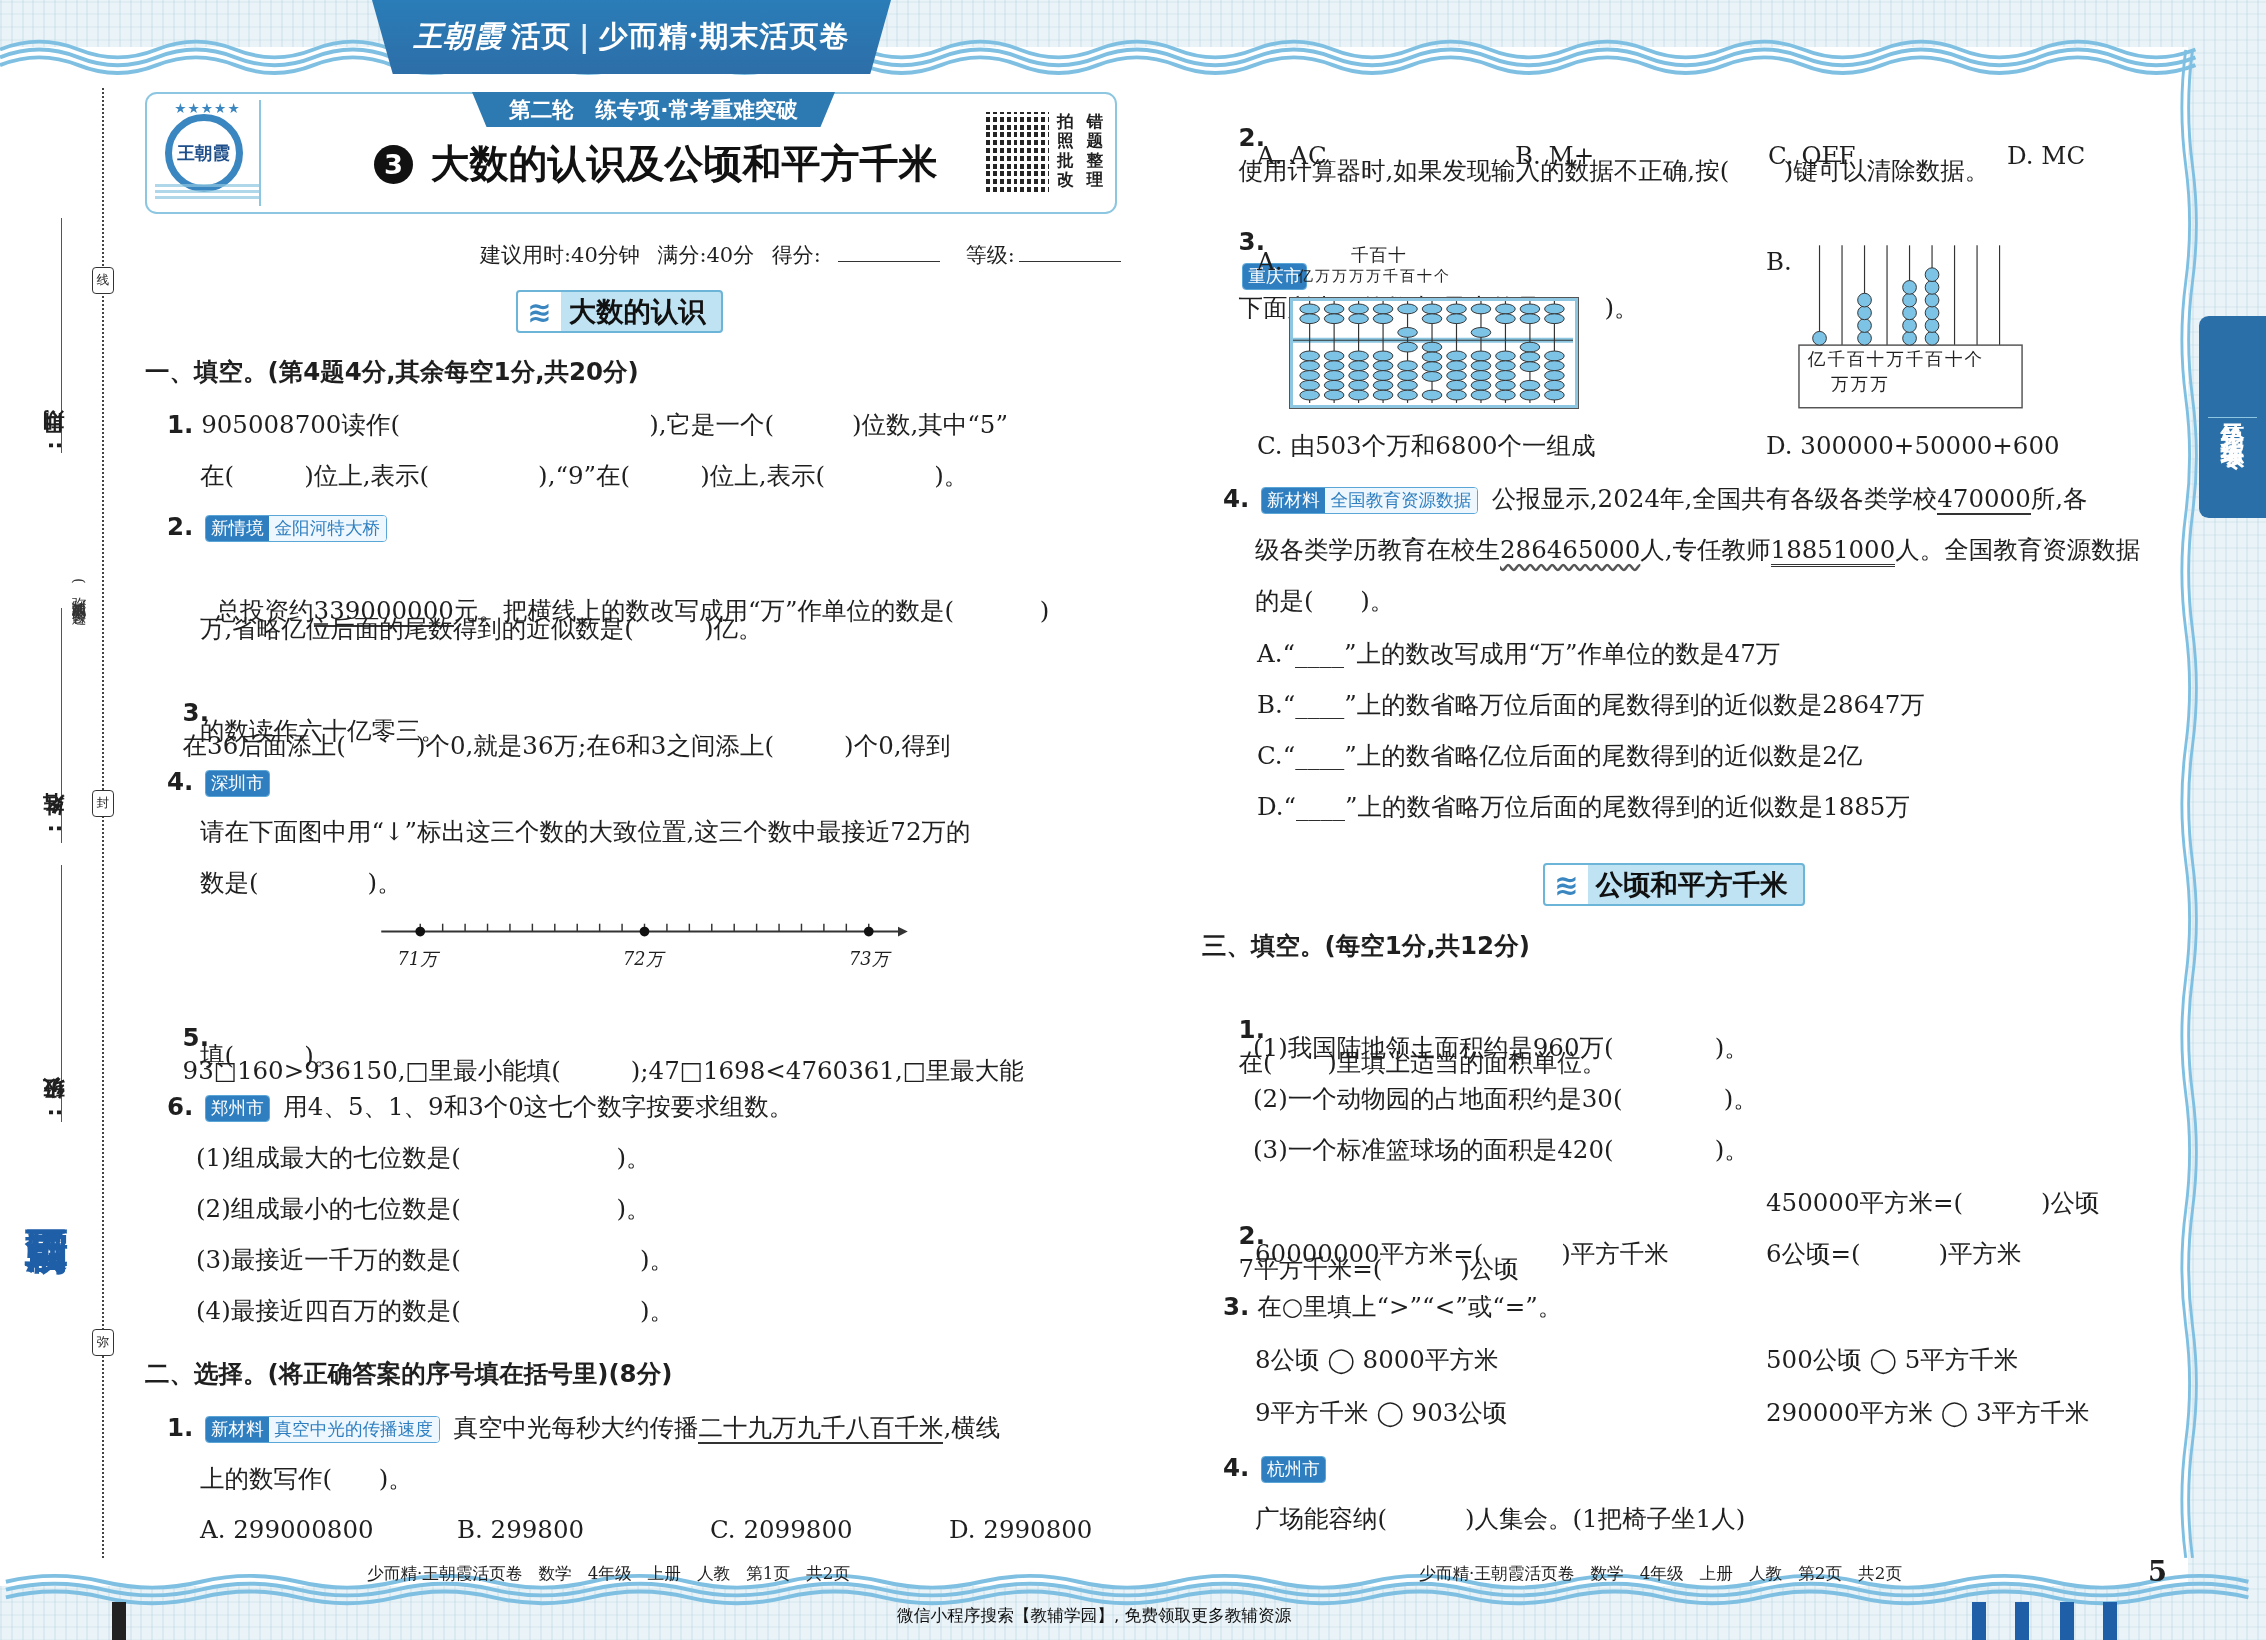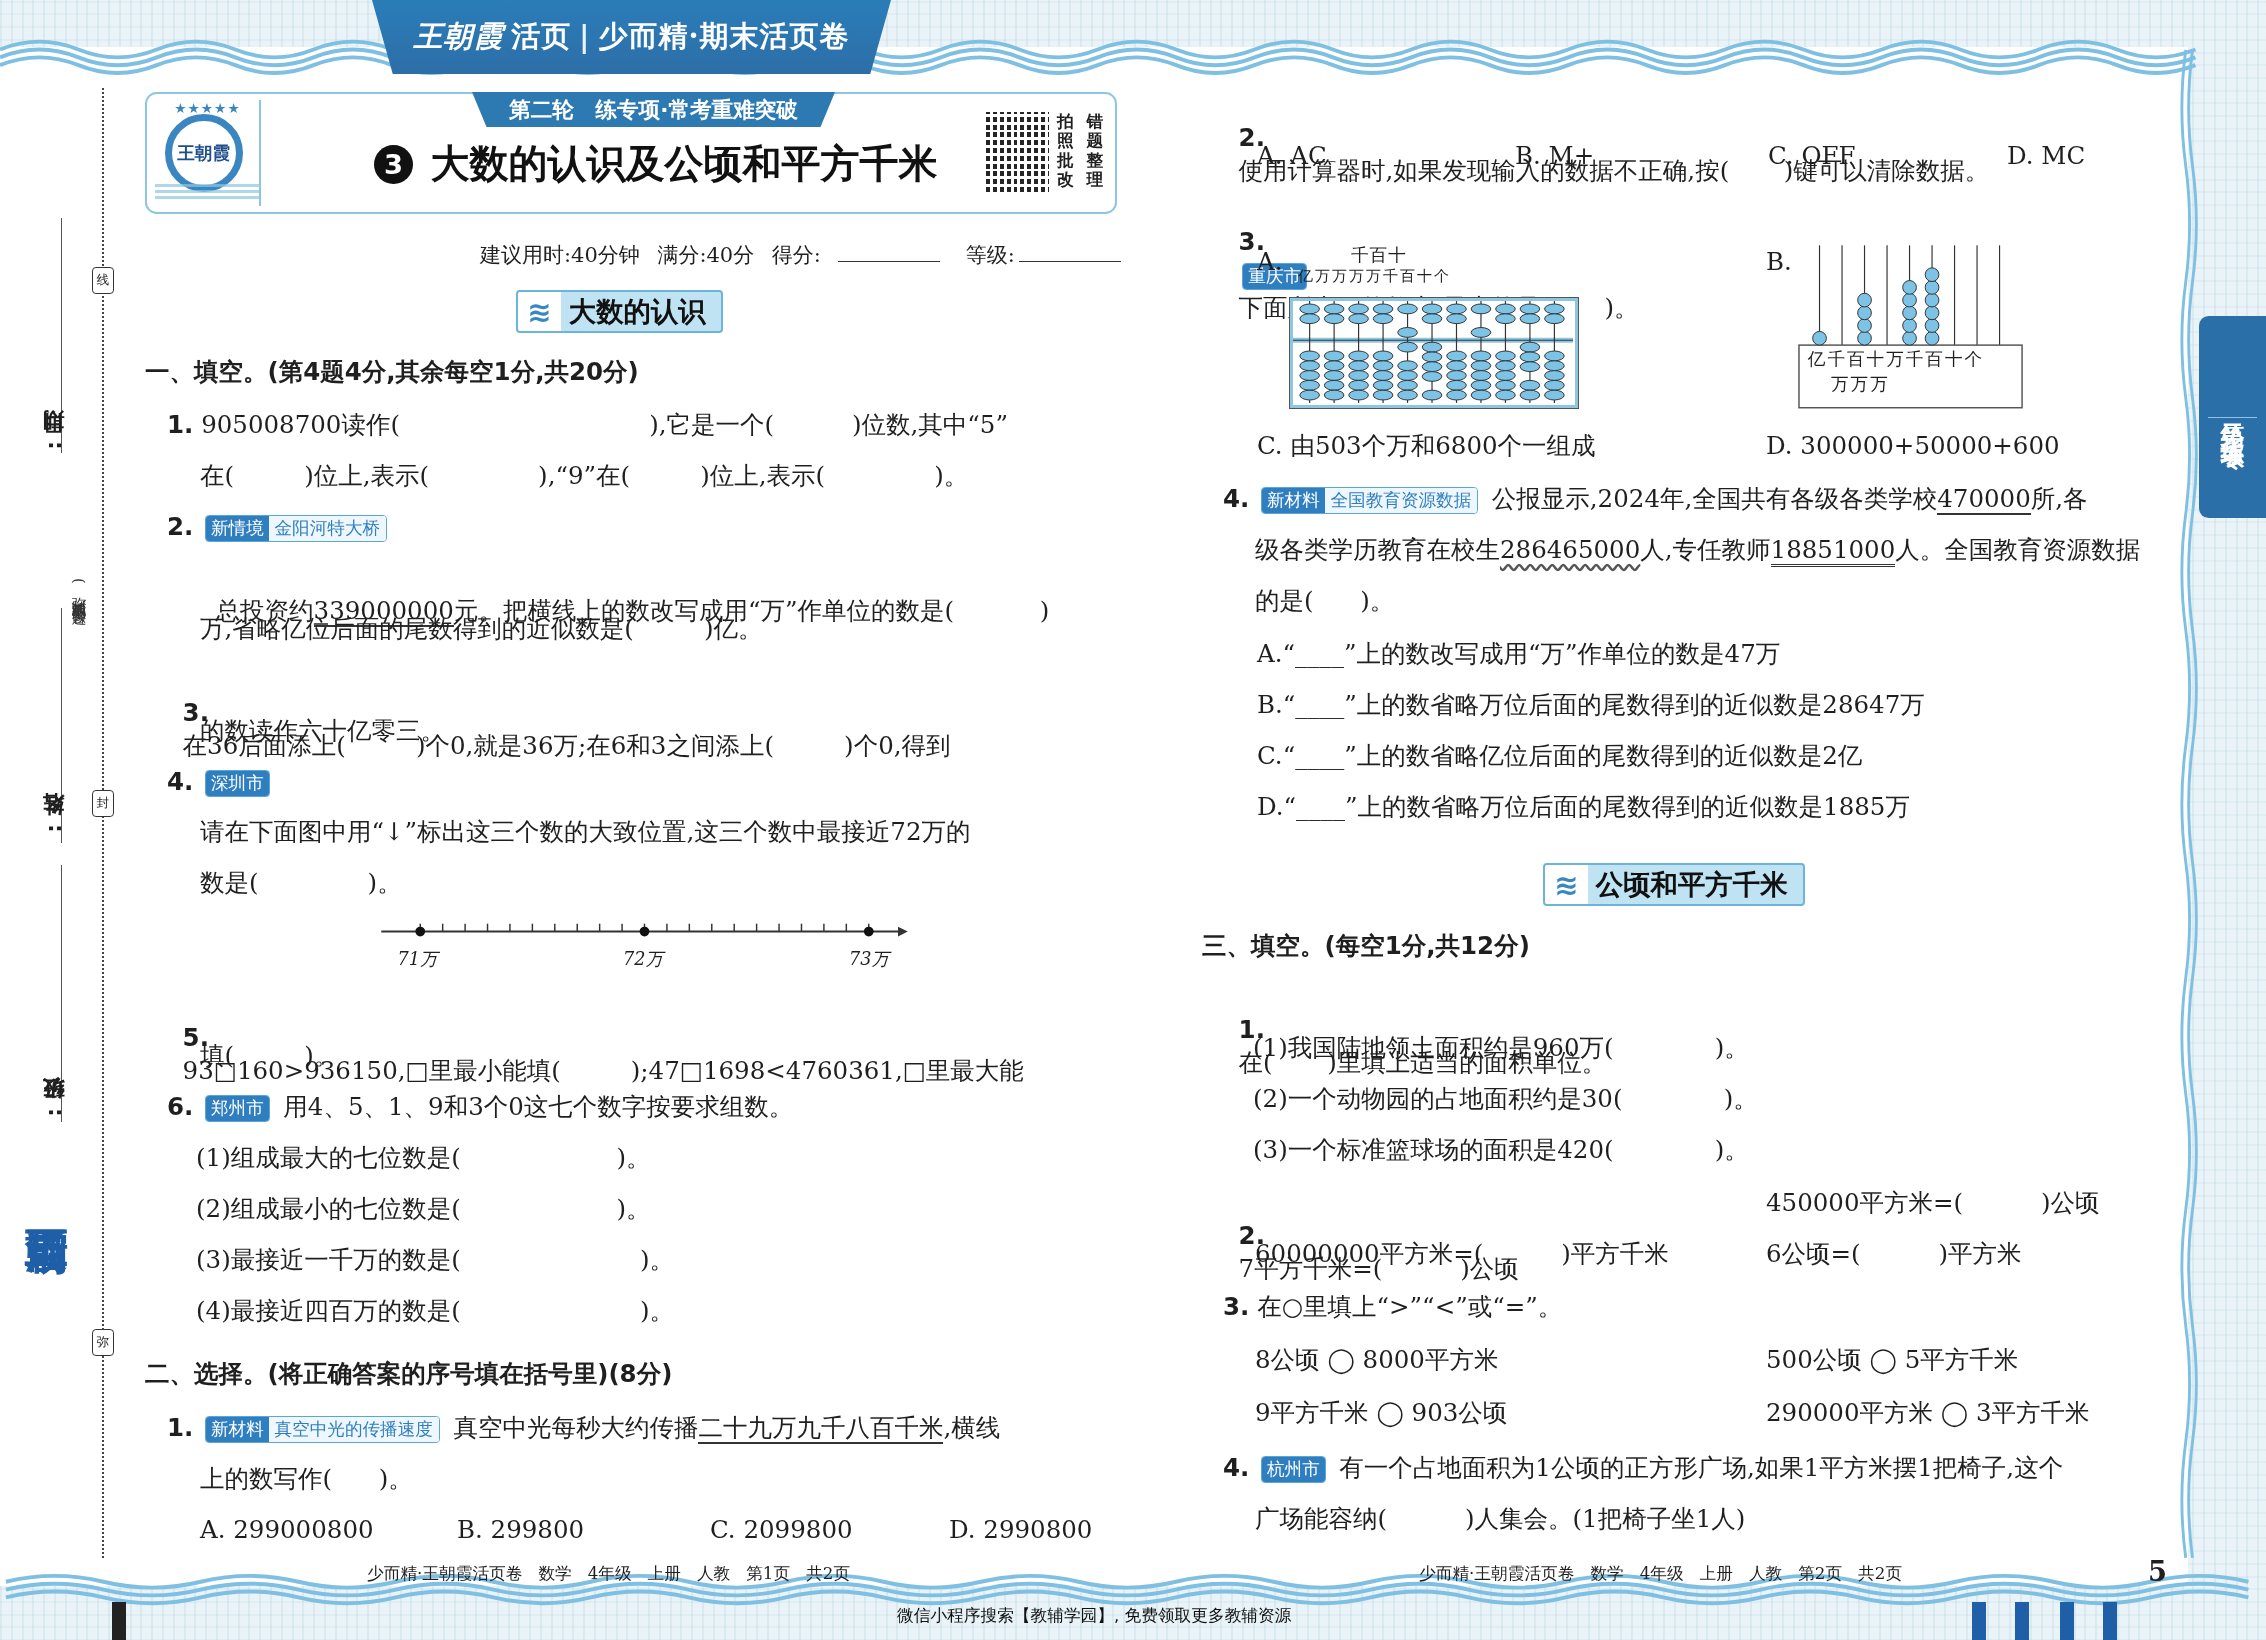--- a/index.html
+++ b/index.html
@@ -514,21 +514,20 @@
 <div class="line" style="left:1255px;top:1343px">8公顷 ◯ 8000平方米</div>
 <div class="line" style="left:1766px;top:1343px">500公顷 ◯ 5平方千米</div>
 <div class="line" style="left:1255px;top:1396px">9平方千米 ◯ 903公顷</div>
 <div class="line" style="left:1766px;top:1396px">290000平方米 ◯ 3平方千米</div>
 
 <div class="line" style="left:1223px;top:1451px">
   <span class="qnum">4.</span>
   <span class="tag">
       <span class="t1">杭州市</span>
     </span>
-  <span>有一个占地面积为1公顷的正方形广场,如果1平方米摆1把椅子,这个</span>
 </div>
 <div class="line" style="left:1255px;top:1502px;white-space:pre">广场能容纳(          )人集会。(1把椅子坐1人)</div>
 
 <div class="footer-text" style="left:1419px;top:1562px;white-space:pre">少而精·王朝霞活页卷   数学   4年级   上册   人教   第2页   共2页</div>
 <div id="pagenum">5</div>
 
 <div class="bar" style="left:112px;background:#222"></div>
 <div class="bar" style="left:1972px"></div>
 <div class="bar" style="left:2015px"></div>
 <div class="bar" style="left:2060px"></div>

